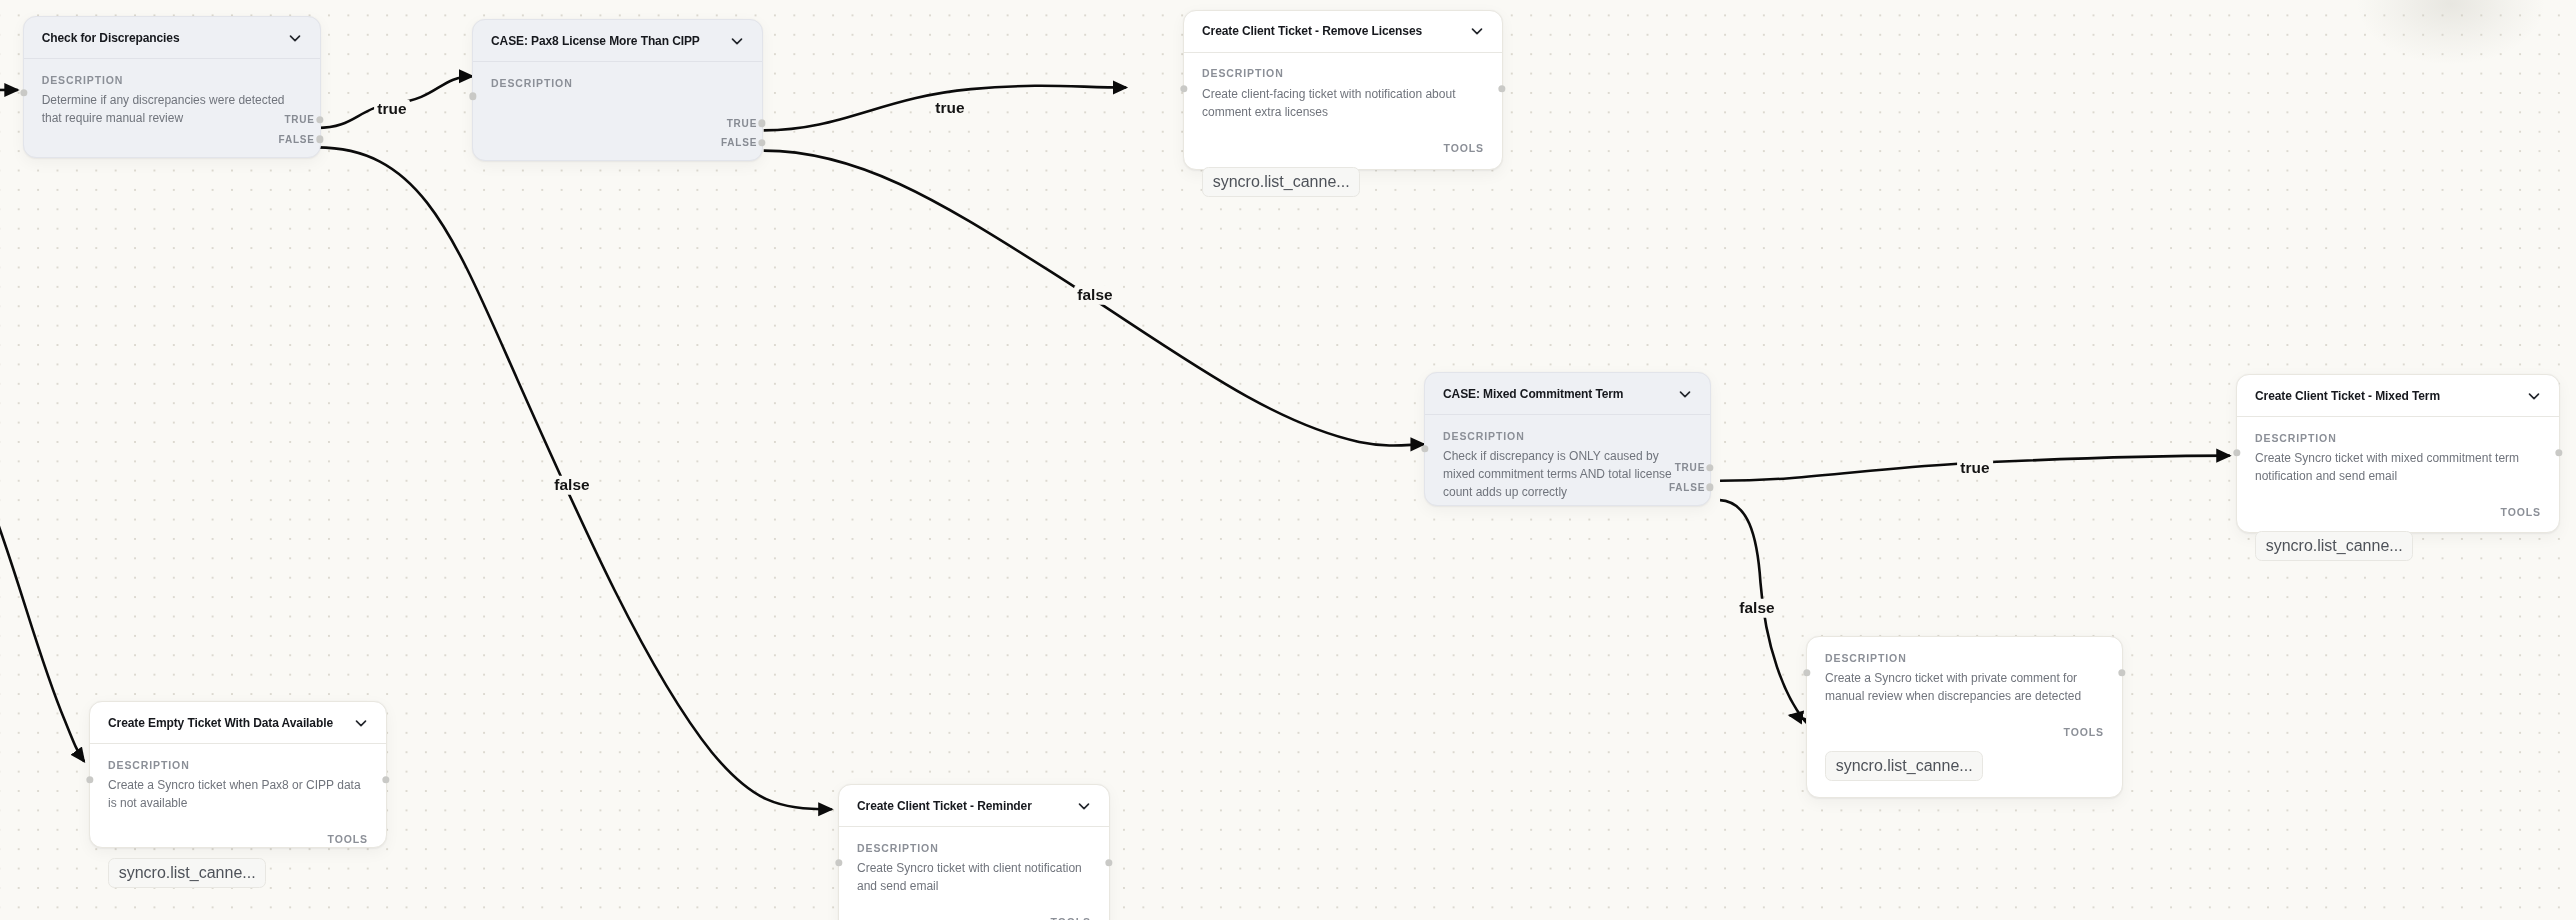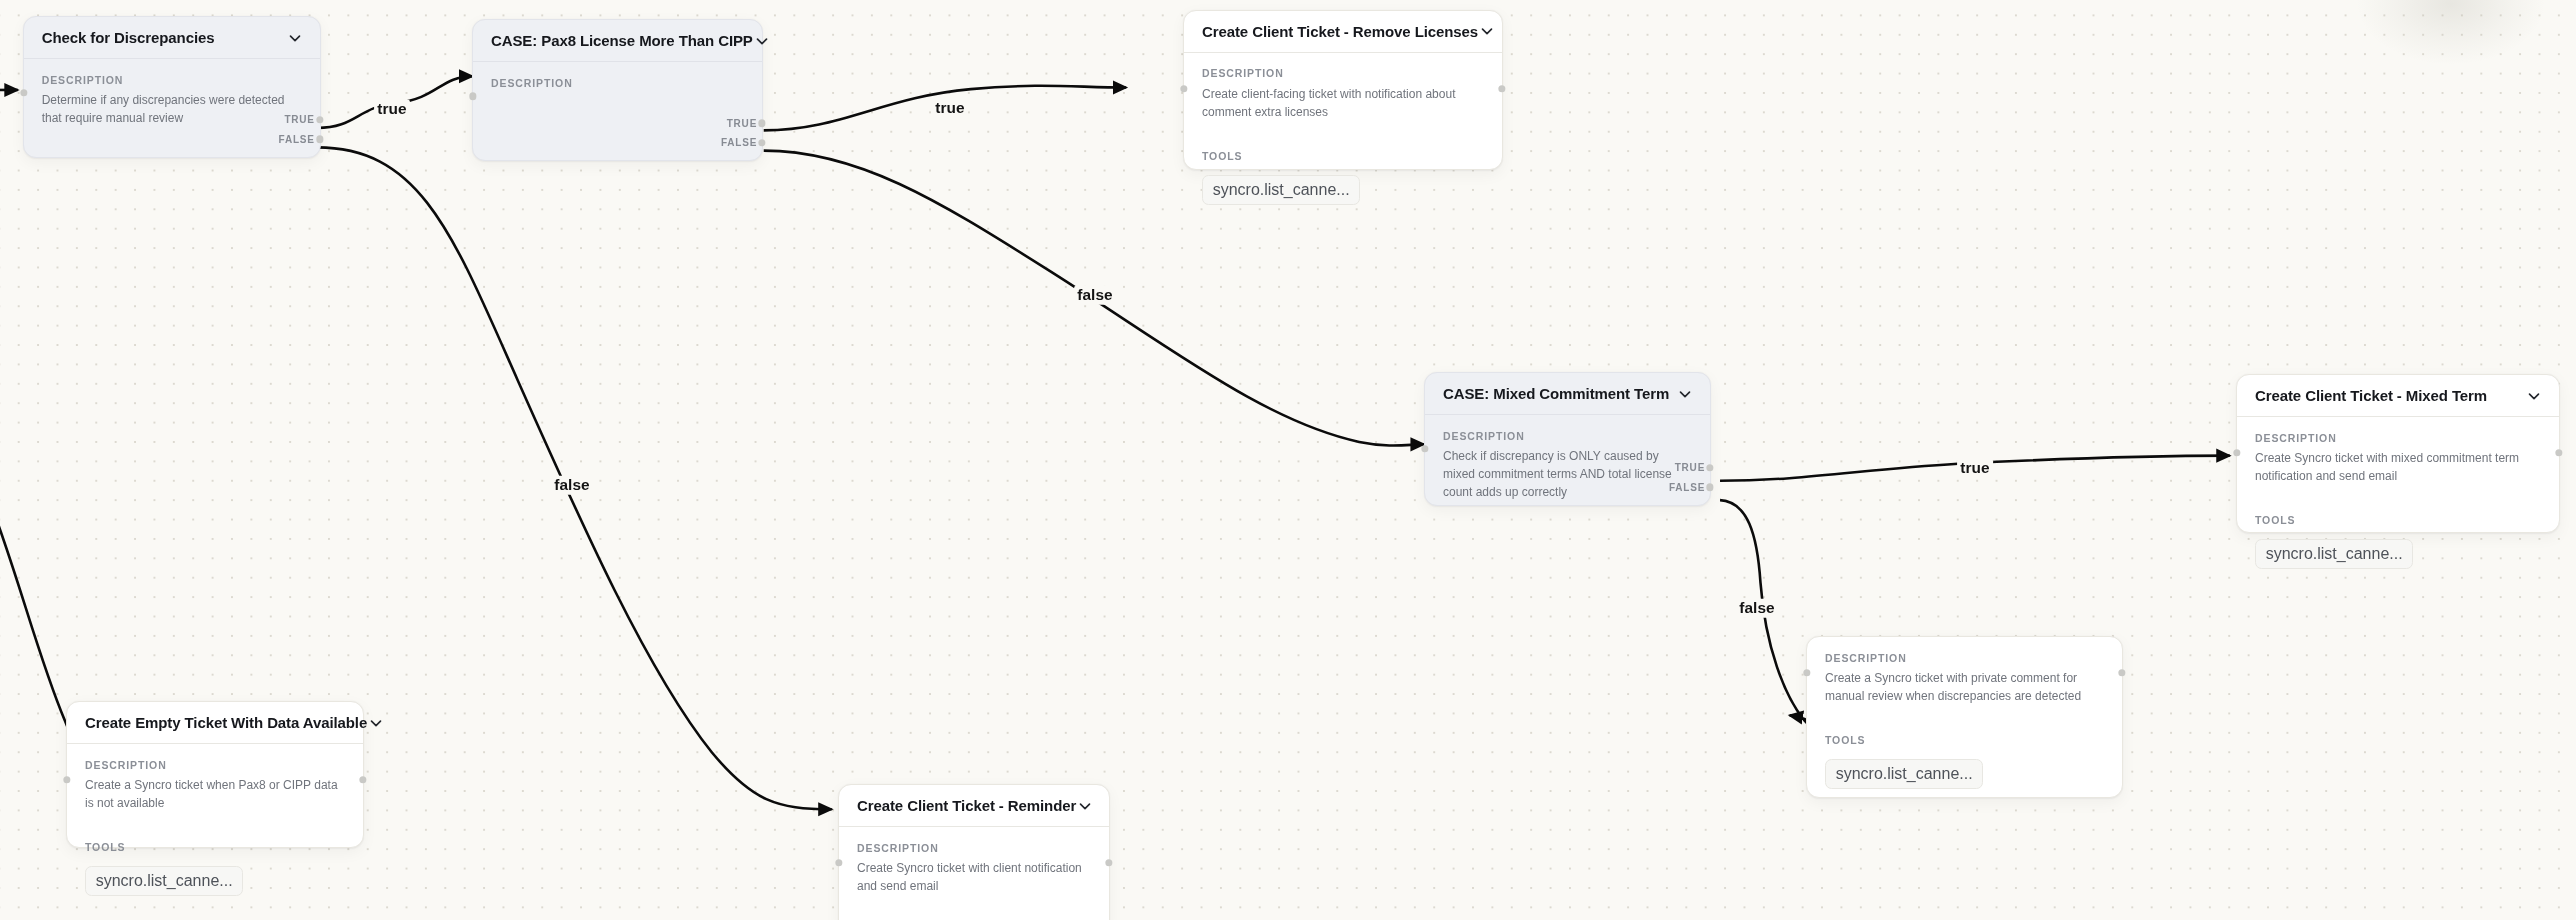--- a/index.html
+++ b/index.html
@@ -86,21 +86,21 @@
     align-items: center;
     justify-content: space-between;
     padding: 0 16px 0 18px;
     height: 42px;
     box-sizing: border-box;
     border-bottom: 0.8px solid #e8e7e2;
   }
   .node-case > .node-header { border-bottom: 0.8px solid #e0e2e8; }
 
   .node-title {
-    font-size: 15px;
+    font-size: 12px;
     font-weight: 700;
     color: #16181d;
     letter-spacing: -0.1px;
     white-space: nowrap;
   }
 
   .chevron {
     width: 18px;
     height: 18px;
     flex: 0 0 18px;
@@ -123,21 +123,21 @@
     text-transform: uppercase;
     margin: 0 0 5.7px 0;
   }
   .field-text {
     font-size: 12px;
     line-height: 1.5;
     color: #70747c;
     margin: 0;
     max-width: 100%;
   }
-  .tools-label { margin-top: 29px; }
+  .tools-label { margin-top: 21px; text-align: right; }
 
   .tool-chip {
     display: inline-block;
     margin-top: 7.3px;
     padding: 4.9px 9.7px;
     font-size: 16px;
     color: #4e5259;
     background: #f7f7f5;
     border: 0.8px solid #e8e7e2;
     border-radius: 6.5px;
@@ -341,21 +341,21 @@
     <div class="node-body">
       <div class="handle handle-left" style="top:36px;"></div>
       <div class="handle handle-right" style="top:36px;"></div>
       <p class="field-label">DESCRIPTION</p>
       <p class="field-text">Create a Syncro ticket with private comment for manual review when discrepancies are detected</p>
       <p class="field-label tools-label">TOOLS</p>
       <span class="tool-chip">syncro.list_canne...</span>
     </div>
   </div>
 
-  <div class="node node-plain" style="left:66px; top:701px; width:298px; height:147px;">
+  <div class="node node-plain" style="left:89px; top:701px; width:298px; height:147px;">
     <div class="node-header">
       <span class="node-title">Create Empty Ticket With Data Available</span>
       <span class="chevron">
         <svg width="18" height="18" viewBox="0 0 24 24" fill="none" stroke="#23262c" stroke-width="2.2" stroke-linecap="round" stroke-linejoin="round">
             <polyline points="6 9.5 12 15.5 18 9.5"></polyline>
           </svg>
       </span>
     </div>
     <div class="node-body">
       <div class="handle handle-left" style="top:36px;"></div>

